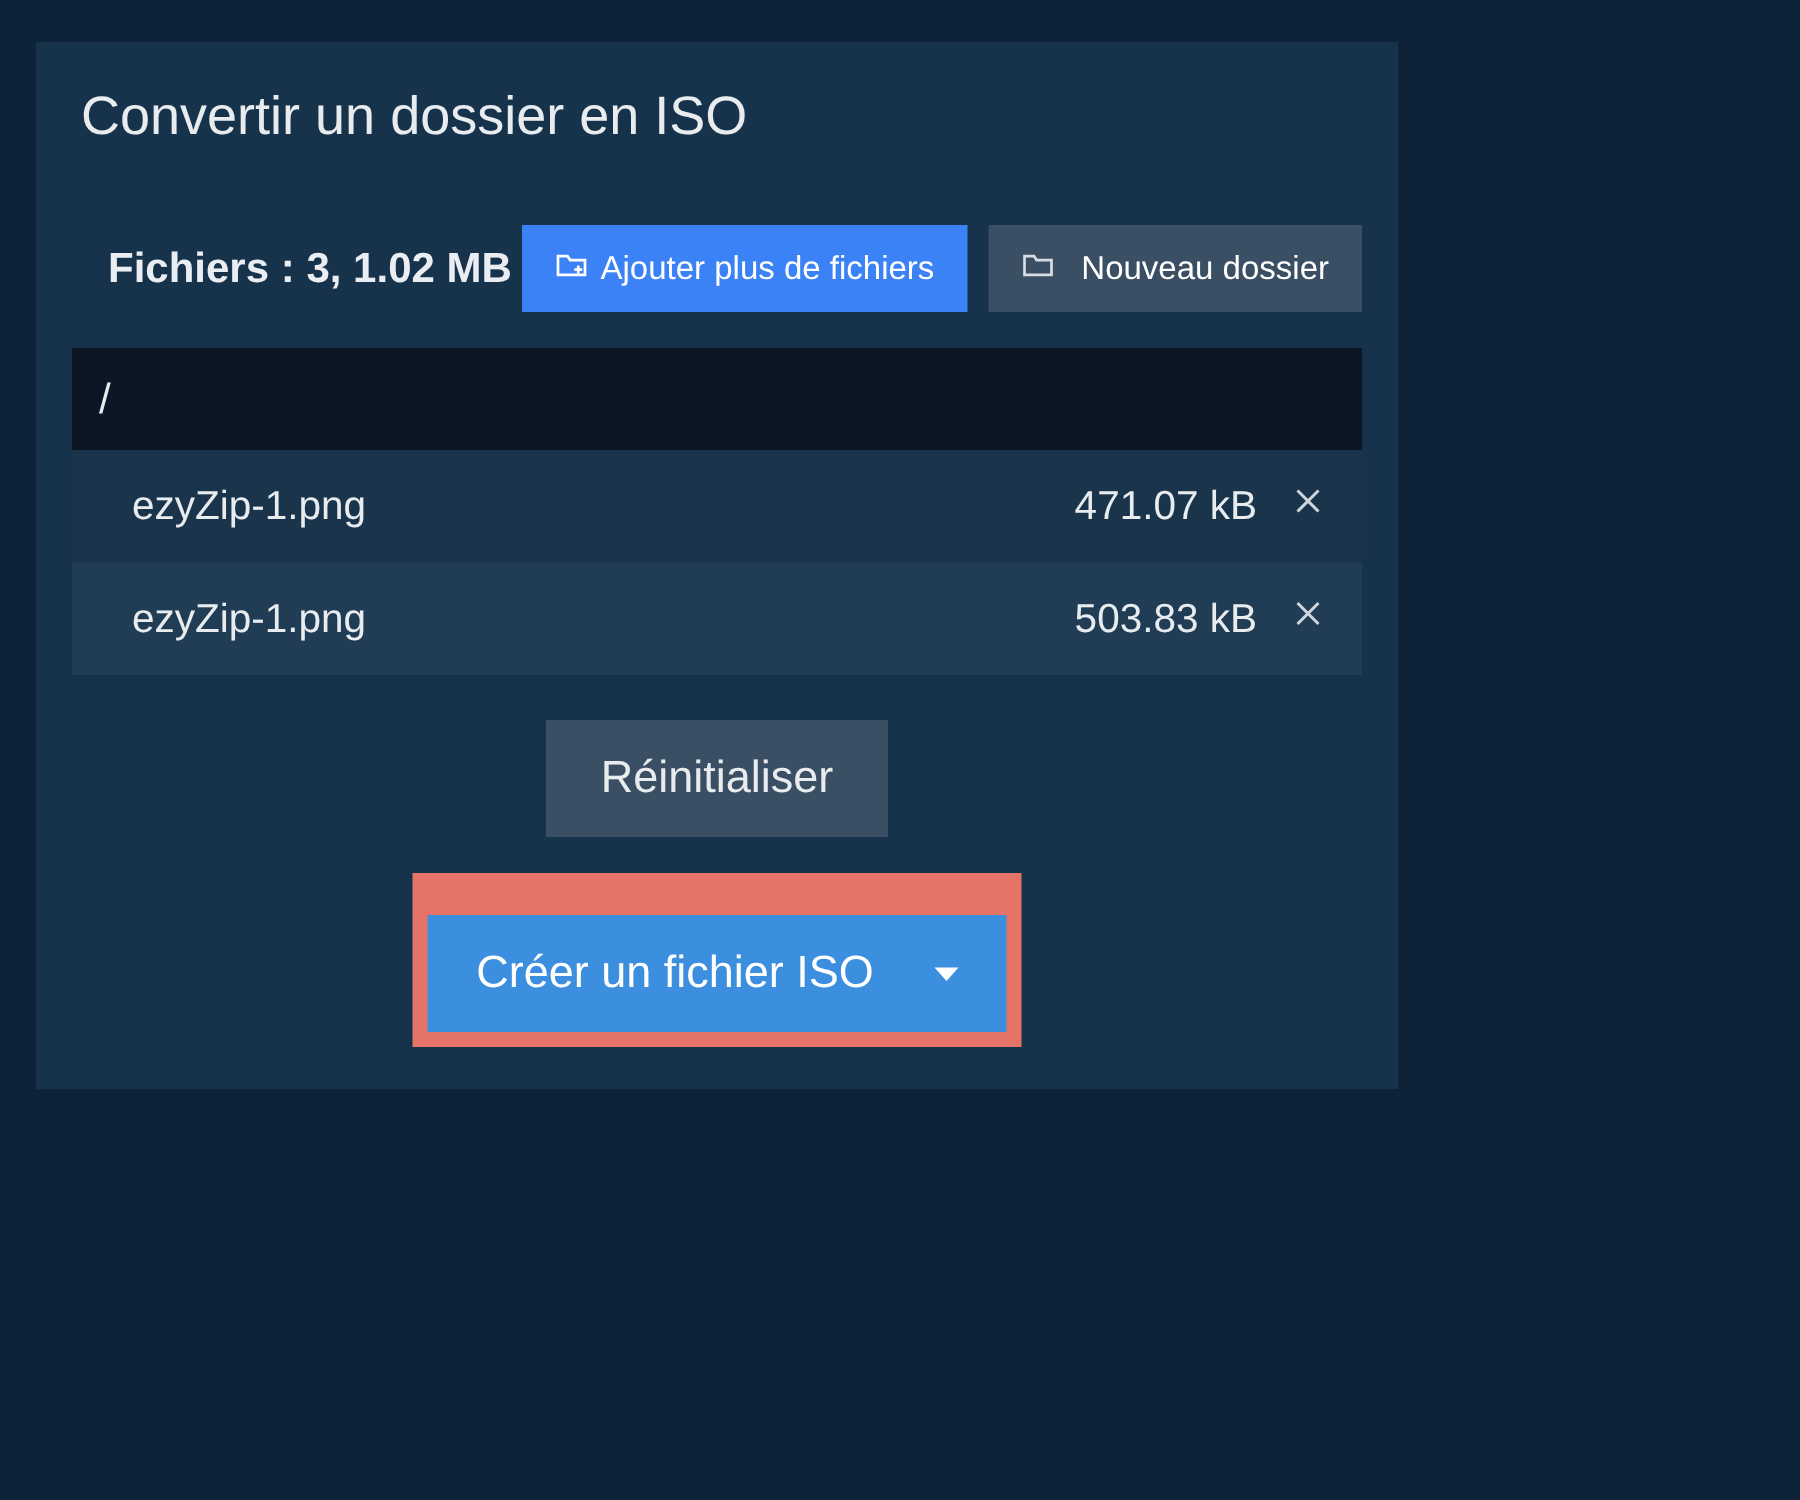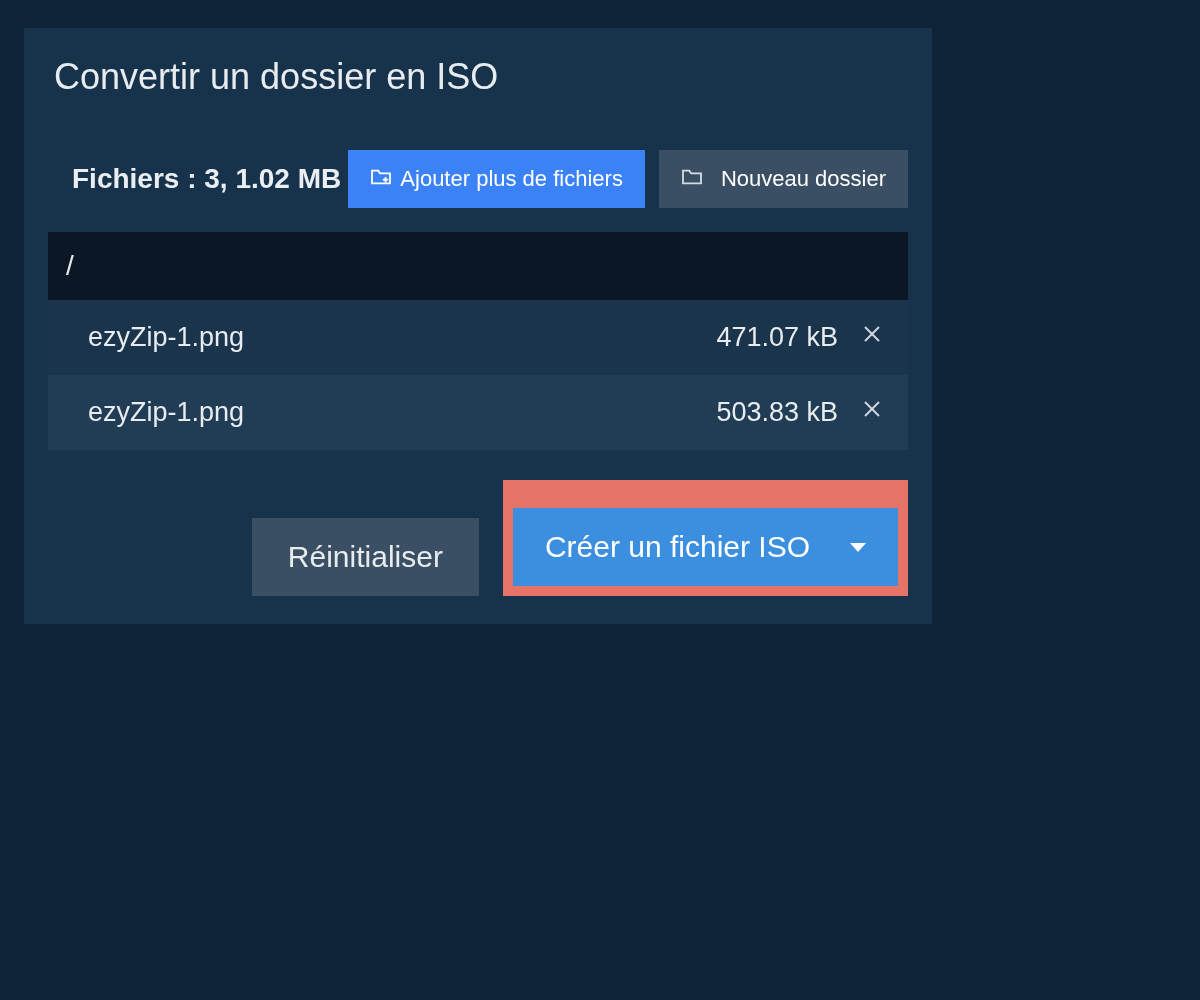--- a/index.html
+++ b/index.html
@@ -116,21 +116,22 @@
       height: 24px;
       display: flex;
       align-items: center;
       justify-content: center;
     }
     .footer-row {
       display: flex;
       justify-content: flex-end;
       gap: 24px;
       padding-top: 30px;
-      align-items: flex-end;
+      align-items: center;
+      flex-direction: column;
     }
     .btn-reset {
       background: #3a4f63;
       color: #e8ecef;
       font-size: 30px;
       padding: 22px 36px;
       border: none;
       cursor: pointer;
       font-family: inherit;
     }

